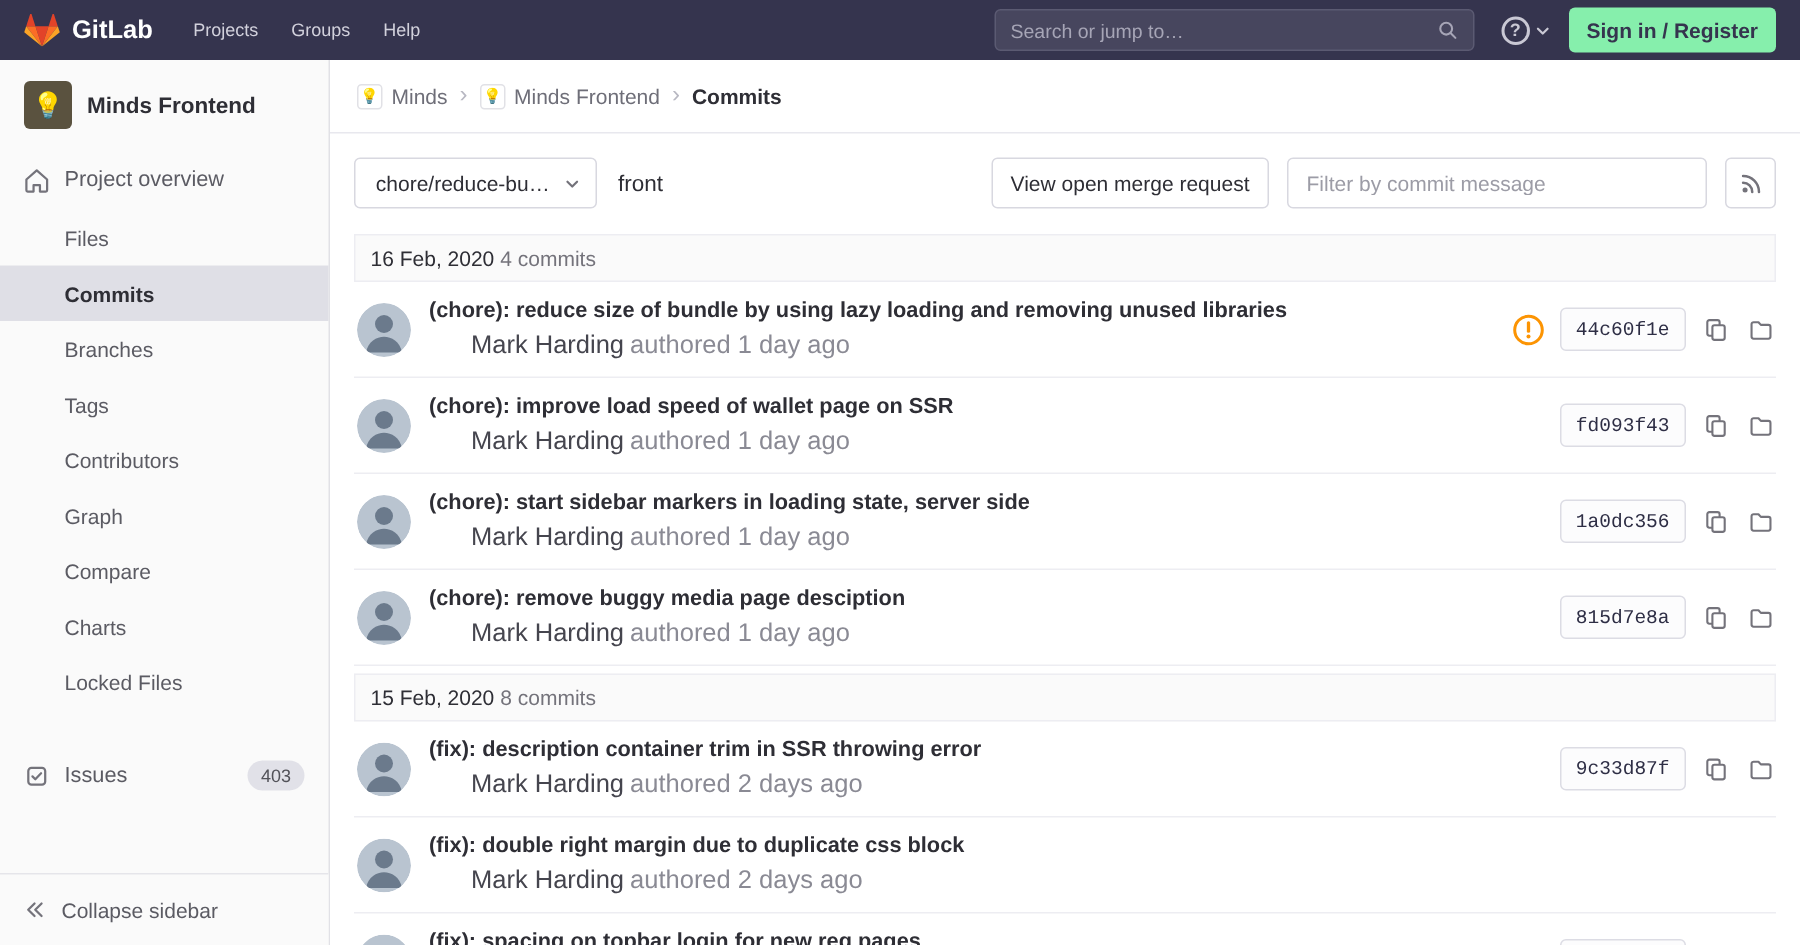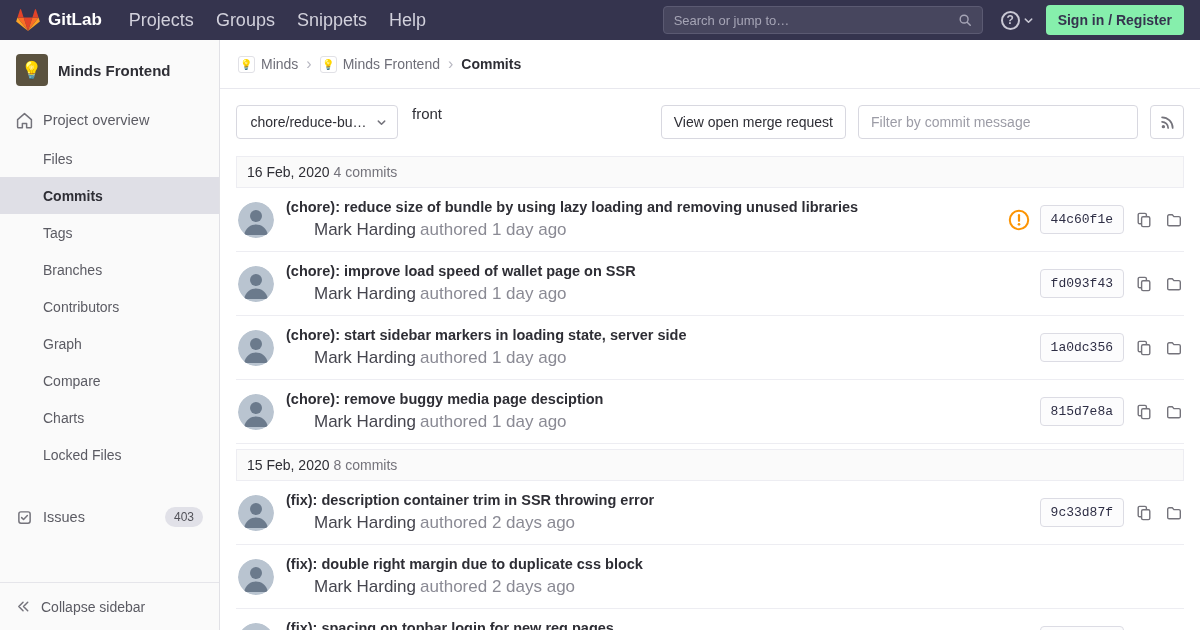--- a/index.html
+++ b/index.html
@@ -8,21 +8,21 @@
   body { font-family:"Liberation Sans","DejaVu Sans",sans-serif; background:#fff; color:#2e2e35; overflow:hidden; position:relative; }
   a { text-decoration:none; color:inherit; cursor:pointer; }
   button { font-family:inherit; background:none; border:none; cursor:pointer; }
   svg { display:block; }
 
   
   .navbar { position:absolute; top:0; left:0; right:0; height:40px; background:#35344e; display:flex; align-items:center; padding:0 16px; z-index:10; }
   .logo { display:flex; align-items:center; gap:8px; margin-right:16px; }
   .logo-text { color:#fff; font-size:17px; font-weight:bold; }
   .nav-menu { display:flex; align-items:center; }
-  .nav-link { color:#d2d1dc; font-size:18px; padding:0 11px; line-height:40px; }
+  .nav-link { color:#d2d1dc; font-size:12px; padding:0 11px; line-height:40px; }
   .nav-search { margin-left:auto; width:320px; height:28px; background:#47465e; border:1px solid #5b5a72; border-radius:4px; display:flex; align-items:center; padding:0 10px; }
   .nav-search input { flex:1; background:transparent; border:none; outline:none; color:#e5e4ee; font-size:13px; font-family:inherit; }
   .nav-search input::placeholder { color:#a6a5b6; }
   .search-icon { color:#a6a5b6; }
   .help-wrap { display:flex; align-items:center; gap:3px; margin:0 12px 0 18px; color:#c9c8d4; }
   .help-circle { width:19px; height:19px; border:2px solid #c9c8d4; border-radius:50%; font-size:12px; font-weight:bold; display:flex; align-items:center; justify-content:center; color:#c9c8d4; }
   .signin-btn { background:#86efac; color:#35344e; font-size:14px; font-weight:bold; padding:7px 12px; border-radius:4px; }
 
   
   .sidebar { position:absolute; top:40px; left:0; bottom:0; width:220px; background:#fafafa; border-right:1px solid #e1e1e6; }
@@ -43,21 +43,21 @@
 
   
   .main { position:absolute; top:40px; left:220px; right:0; bottom:0; overflow:hidden; background:#fff; }
   .breadcrumbs { height:49px; border-bottom:1px solid #e8e8ee; display:flex; align-items:center; padding:0 18px; gap:8px; font-size:14px; color:#6e6e78; }
   .crumb { display:flex; align-items:center; gap:6px; }
   .crumb-avatar { width:17px; height:17px; border:1px solid #e1e1e6; border-radius:3px; background:#fff; display:flex; align-items:center; justify-content:center; font-size:10px; flex:none; }
   .crumb-sep { color:#b8b8c2; font-size:16px; line-height:1; }
   .crumb-current { color:#2e2e35; font-weight:bold; }
   .content-pad { padding:0 16px; }
 
-  .toolbar { display:flex; align-items:flex-start; gap:12px; padding-top:16px; }
+  .toolbar { display:flex; align-items:center; gap:12px; padding-top:16px; }
   .branch-dd { width:162px; height:34px; border:1px solid #d8d8e0; border-radius:4px; background:#fff; display:flex; align-items:center; padding:0 10px; gap:6px; font-size:14px; color:#2e2e35; }
   .branch-dd .dd-text { flex:1; overflow:hidden; white-space:nowrap; }
   .branch-dd .dd-chevron { color:#74737b; flex:none; }
   .path-text { font-size:15px; color:#2e2e35; margin-left:2px; }
   .mr-btn { margin-left:auto; height:34px; border:1px solid #d8d8e0; border-radius:4px; background:#fff; padding:0 12px; font-size:14px; color:#2e2e35; }
   .filter-input { width:280px; height:34px; border:1px solid #d8d8e0; border-radius:4px; padding:0 12px; font-size:14px; outline:none; color:#2e2e35; font-family:inherit; }
   .filter-input::placeholder { color:#9c9ca6; }
   .rss-btn { width:34px; height:34px; border:1px solid #d8d8e0; border-radius:4px; display:flex; align-items:center; justify-content:center; color:#74737b; background:#fff; flex:none; }
 
   .commit-groups { margin-top:17px; }
@@ -90,21 +90,20 @@
         <polygon fill="#fc6d26" points="105,193.5 143.7,74.6 197.9,74.6"></polygon>
         <polygon fill="#fca326" points="197.9,74.6 209.6,110.8 105,193.5"></polygon>
         <polygon fill="#e24329" points="197.9,74.6 143.7,74.6 167,3 174.6,3"></polygon>
       </svg>
     </span>
     <span class="logo-text">GitLab</span>
   </a>
   <nav class="nav-menu">
       <a class="nav-link">Projects</a>
       <a class="nav-link">Groups</a>
-      <a class="nav-link">Snippets</a>
       <a class="nav-link">Help</a>
     </nav>
   <div class="nav-search">
     <input type="text" placeholder="Search or jump to…" style="">
     <span class="search-icon">
       <svg viewBox="0 0 16 16" width="14" height="14">
           <circle cx="7" cy="7" r="4.5" fill="none" stroke="currentColor" stroke-width="1.6"></circle>
           <path d="M10.5 10.5 14 14" stroke="currentColor" stroke-width="1.6" stroke-linecap="round"></path>
         </svg>
     </span>
@@ -134,22 +133,22 @@
           <path d="M8 1.5 1.5 7.2V14a.8.8 0 0 0 .8.8H6v-4h4v4h3.7a.8.8 0 0 0 .8-.8V7.2z" fill="none" stroke="currentColor" stroke-width="1.4" stroke-linejoin="round"></path>
         </svg>
     </span>
     <span>Project overview</span>
   </a>
 
 
   <div class="subitems">
       <a class="subitem">Files</a>
       <a class="subitem active">Commits</a>
+      <a class="subitem">Branches</a>
       <a class="subitem">Tags</a>
-      <a class="subitem">Branches</a>
       <a class="subitem">Contributors</a>
       <a class="subitem">Graph</a>
       <a class="subitem">Compare</a>
       <a class="subitem">Charts</a>
       <a class="subitem">Locked Files</a>
     </div>
 
   <a class="side-item issues-item">
     <span class="s-icon">
       <svg viewBox="0 0 16 16" width="17" height="17">

